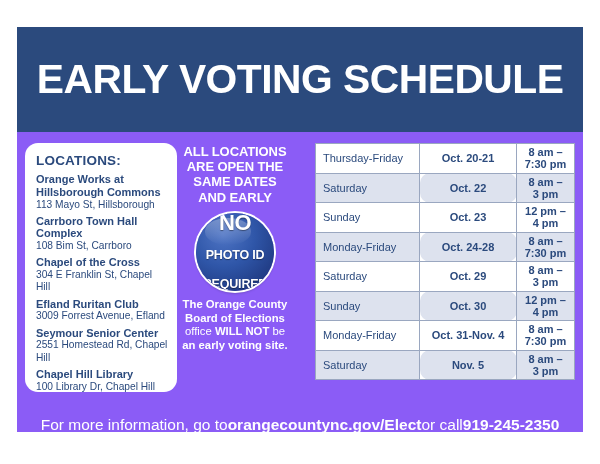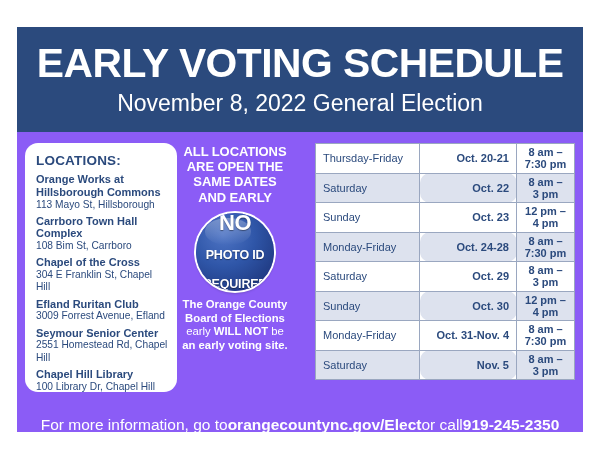--- a/index.html
+++ b/index.html
@@ -153,41 +153,40 @@
     border:1px solid #9aa7c0;
     height:28.5px;
     padding:0 7px;
     color:#2b4a7d;
     font-size:11px;
     vertical-align:middle;
   }
   .sched tr:nth-child(even) td{background:#dde2ee;}
   .sched tr:nth-child(odd) td{background:#ffffff;}
   .c-day{width:89px;font-weight:normal;text-align:left;}
-  .c-date{width:82px;font-weight:bold;text-align:right;border-radius:10px;}
+  .c-date{width:82px;font-weight:bold;text-align:center;border-radius:10px;}
   .c-hours{font-weight:bold;text-align:center;}
   
   .footer{
     height:40px;
     display:flex;align-items:flex-end;justify-content:center;
     color:#ffffff;
     font-size:15.5px;
     white-space:nowrap;
   }
   .footer b{font-weight:bold;}
   .f-normal{font-weight:normal;}
 </style>
 </head>
 <body>
 
 <div id="poster">
 
   <div class="header">
     <div class="hdr-title">EARLY VOTING SCHEDULE</div>
-    <div class="hdr-sub">November 8, 2022 General Election</div>
   </div>
 
   <div class="body">
 
     <div class="locations-card">
       <div class="loc-heading">LOCATIONS:</div>
 
       <div class="loc-item">
         <div class="loc-name">Orange Works at Hillsborough Commons</div>
         <div class="loc-addr">113 Mayo St, Hillsborough</div>
@@ -226,21 +225,21 @@
         <div class="badge">
           <div class="badge-no">NO</div>
           <div class="badge-l2">PHOTO ID</div>
           <div class="badge-l3">REQUIRED</div>
         </div>
       </div>
 
       <div class="note">
         <div>The Orange County</div>
         <div>Board of Elections</div>
-        <div><span class="f-normal">early </span><b>WILL NOT</b><span class="f-normal"> be</span></div>
+        <div><span class="f-normal">office </span><b>WILL NOT</b><span class="f-normal"> be</span></div>
         <div>an early voting site.</div>
       </div>
     </div>
 
     <table class="sched">
       <tbody>
         <tr>
           <td class="c-day">Thursday-Friday</td>
           <td class="c-date">Oct. 20-21</td>
           <td class="c-hours">8 am –  7:30 pm</td>

